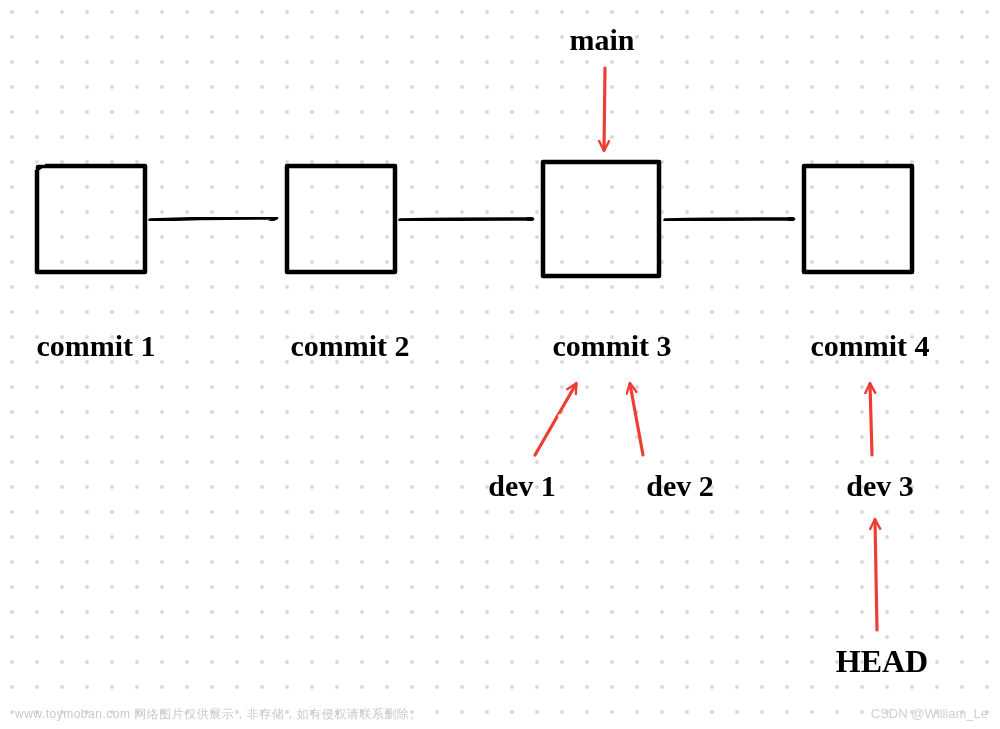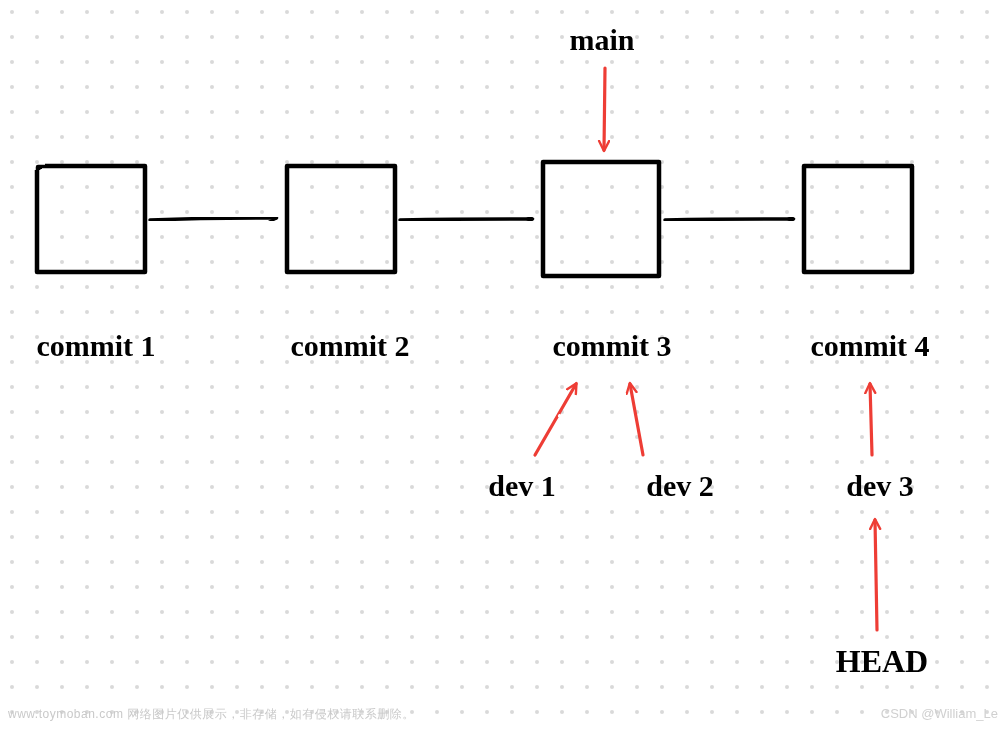--- a/index.html
+++ b/index.html
@@ -1,19 +1,19 @@
 <!DOCTYPE html>
 <html><head>
 <meta charset="utf-8">
 <style>
   html,body{margin:0;padding:0;width:1000px;height:729px;overflow:hidden}
   body{background:#fff;font-family:"Comic Sans MS","Segoe Script","Bradley Hand",cursive}
   svg{display:block}
-  .wm{position:absolute;left:8px;bottom:6px;font:12px/1.4 "Microsoft YaHei","PingFang SC",sans-serif;color:#c9c9c9;letter-spacing:.5px}
-  .cr{position:absolute;right:2px;bottom:6px;font:13px/1.4 "Microsoft YaHei","PingFang SC",sans-serif;color:#d0d0d0}
+  .wm{position:absolute;left:15px;bottom:6px;font:12px/1.4 "Microsoft YaHei","PingFang SC",sans-serif;color:#c9c9c9;letter-spacing:.5px}
+  .cr{position:absolute;right:12px;bottom:6px;font:13px/1.4 "Microsoft YaHei","PingFang SC",sans-serif;color:#d0d0d0}
 </style>
 </head>
 <body>
 
 <svg width="1000" height="729" viewBox="0 0 1000 729">
   <defs>
     <pattern id="dots" x="0" y="0" width="25" height="25" patternUnits="userSpaceOnUse">
       <circle cx="12" cy="12" r="2" fill="#d9d9d9"></circle>
     </pattern>
     <marker id="ahead" markerWidth="14" markerHeight="14" refX="10" refY="6" orient="auto" markerUnits="userSpaceOnUse">

